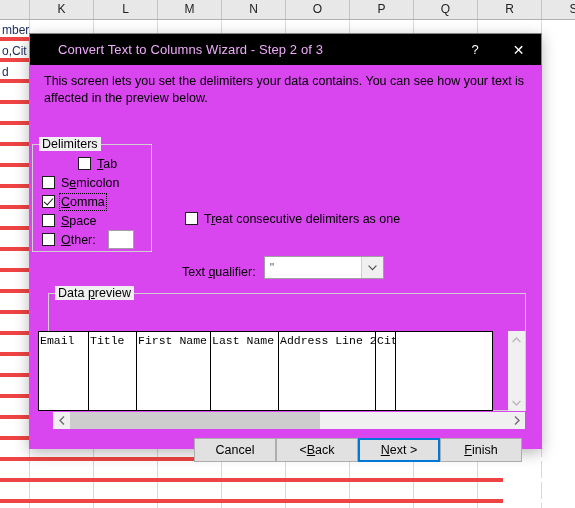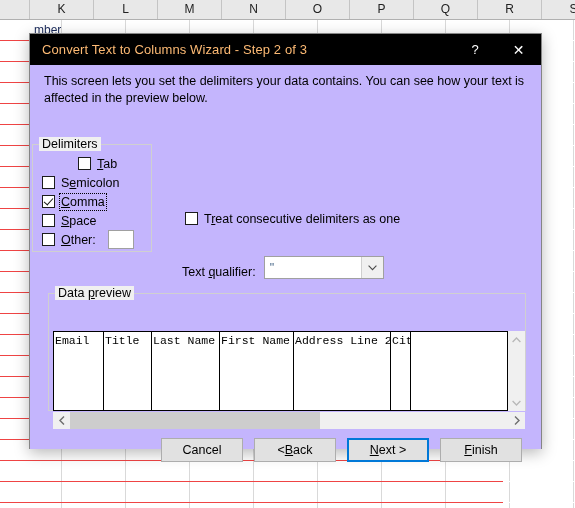--- a/index.html
+++ b/index.html
@@ -48,23 +48,22 @@
   .grid-rows {
     position: absolute;
     top: 20px; left: 0;
     width: 575px;
     height: 488px;
   }
   .grid-row {
     height: 21px;
     width: 503px;
     display: flex;
-    border-bottom: 1px solid #ef4444;
-    box-sizing: border-box;
-    padding-left: 32px;
+    border-bottom: 4px solid #ef4444;
+    box-sizing: border-box;
   }
   .grid-cell {
     flex: 0 0 64px;
     width: 64px;
     border-right: 1px solid #d9d9d9;
     box-sizing: border-box;
     font-size: 12px;
     line-height: 20px;
     color: #1a2a5a;
     padding-left: 2px;
@@ -87,23 +86,23 @@
     z-index: 20;
   }
   .titlebar {
     height: 31px;
     background: #000000;
     display: flex;
     align-items: center;
     position: relative;
   }
   .titlebar-text {
-    color: #fdba74;
+    color: #f0abfc;
     font-size: 13px;
-    padding-left: 12px;
+    padding-left: 28px;
     letter-spacing: 0.1px;
   }
   .titlebar-buttons {
     position: absolute;
     right: 0; top: 0;
     height: 31px;
     display: flex;
   }
   .tb-btn {
     width: 42px;
@@ -112,21 +111,21 @@
     align-items: center;
     justify-content: center;
     color: #ffffff;
     font-size: 13px;
   }
   .tb-btn.close { width: 45px; font-size: 14px; }
 
   .dlg-body {
     position: relative;
     height: 384px;
-    background: #c4b5fd;
+    background: #d946ef;
   }
 
   .desc {
     position: absolute;
     left: 14px;
     top: 8px;
     width: 484px;
     font-size: 12.5px;
     color: #000;
     line-height: 17px;
@@ -248,21 +247,21 @@
 
   
   #preview-group {
     left: 18px;
     top: 228px;
     width: 478px;
     height: 118px;
   }
   #preview-box {
     position: absolute;
-    left: 23px;
+    left: 8px;
     top: 266px;
     width: 455px;
     height: 80px;
     background: #ffffff;
     border: 1px solid #000000;
     box-sizing: border-box;
     display: flex;
     overflow: hidden;
   }
   .pv-col {
@@ -337,21 +336,20 @@
   }
 
   
   #btn-row {
     position: absolute;
     left: 0;
     top: 373px;
     width: 513px;
     display: flex;
     justify-content: flex-end;
-    gap: 11px;
     padding-right: 21px;
     box-sizing: border-box;
   }
   .dlg-btn {
     width: 82px;
     height: 24px;
     background: #e1e1e1;
     border: 1px solid #adadad;
     box-sizing: border-box;
     font-size: 12.5px;
@@ -738,22 +736,22 @@
       </div>
     </div>
 
     <div class="groupbox" id="preview-group">
       <div class="groupbox-label">Data <span class="u">p</span>review</div>
     </div>
 
     <div id="preview-box">
       <div class="pv-col" style="flex-basis:50px">Email</div>
       <div class="pv-col" style="flex-basis:48px">Title</div>
+      <div class="pv-col" style="flex-basis:74px">First Name</div>
       <div class="pv-col" style="flex-basis:68px">Last Name</div>
-      <div class="pv-col" style="flex-basis:74px">First Name</div>
       <div class="pv-col" style="flex-basis:97px">Address Line 2</div>
       <div class="pv-col" style="flex-basis:20px">Cit</div>
     </div>
 
     <div id="pv-vscroll">
       <div class="vs-arrow">
         <svg width="9" height="6" viewBox="0 0 9 6" aria-hidden="true">
             <path d="M0.6 5 L4.5 1 L8.4 5" fill="none" stroke="#b8b8b8" stroke-width="1.3"></path>
           </svg>
       </div>

